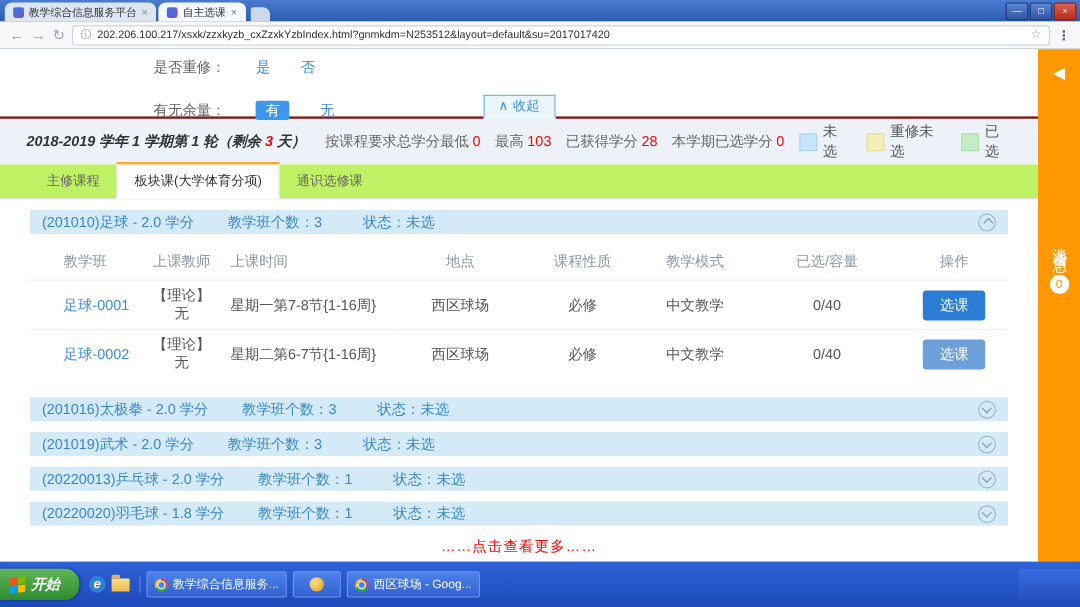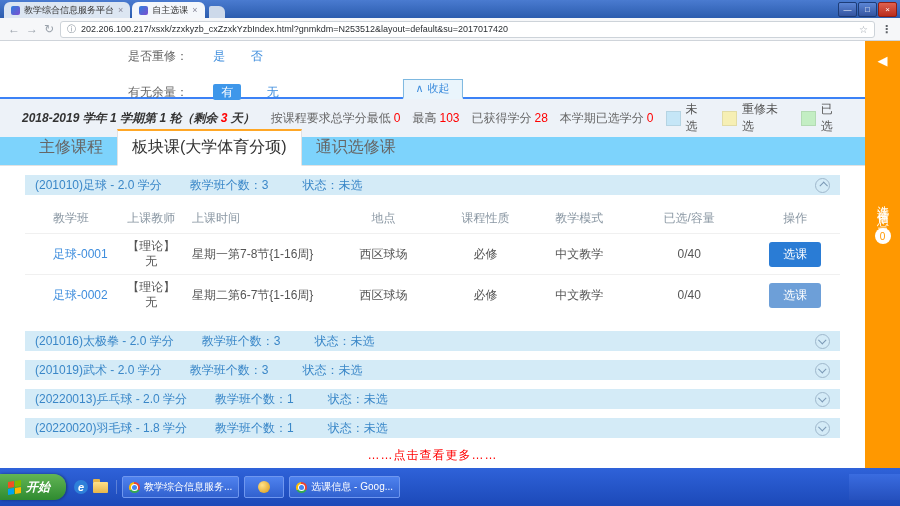--- a/index.html
+++ b/index.html
@@ -37,43 +37,43 @@
   .page{position:absolute;top:41px;bottom:26px;left:0;right:0;display:flex;}
   .content{flex:1;background:#fff;overflow:hidden;}
   .side{width:35px;background:#ff9800;display:flex;flex-direction:column;align-items:center;color:#fff;}
   .side .back-arrow{font-size:13px;margin-top:12px;}
   .side .vtitle{writing-mode:vertical-rl;letter-spacing:3px;font-size:12px;margin-top:128px;}
   .side .vsel{writing-mode:vertical-rl;letter-spacing:2px;font-size:12px;margin-top:10px;}
   .side .badge{width:16px;height:16px;border-radius:50%;background:#fff;color:#ff9800;font-size:10px;
     display:flex;align-items:center;justify-content:center;margin-top:6px;}
 
   
-  .filter-panel{position:relative;height:56px;border-bottom:2px solid #3b82f6;}
+  .filter-panel{position:relative;height:56px;border-bottom:2px solid #7f1d1d;}
   .f-row{position:absolute;left:128px;font-size:12px;color:#666;}
   .f-row.r1{top:7px;}
   .f-row.r2{top:43px;}
   .f-opt{color:#3e8ddd;margin-left:22px;}
   .f-opt.sel{background:#3e97ea;color:#fff;padding:1px 8px;border-radius:2px;margin-left:22px;}
   .collapse-btn{position:absolute;bottom:-2px;left:50%;transform:translateX(-50%);
     background:#eaf5fc;border:1px solid #7db8e0;border-bottom:2px solid #eaf5fc;color:#3e8ddd;
     font-size:11px;padding:1px 12px;display:flex;align-items:center;gap:4px;}
 
   
   .info-band{height:38px;background:#edf2f8;display:flex;align-items:center;padding:0 22px;font-size:12px;}
   .term{color:#333;font-weight:bold;margin-right:16px;white-space:nowrap;font-style:italic;}
   .red{color:#f00;}
   .credit{color:#666;margin-right:12px;white-space:nowrap;}
   .credit .red{margin-left:3px;}
   .legend{margin-left:auto;display:flex;align-items:center;gap:14px;}
   .lg-item{display:flex;align-items:center;gap:5px;color:#555;font-size:12px;}
   .lg-box{width:14px;height:13px;border:1px solid rgba(0,0,0,.08);}
 
   
-  .ctabs{height:28px;background:#7dd3fc;border-bottom:1px solid #e2e2e2;display:flex;align-items:flex-end;
-    padding-left:25px;font-size:16px;color:#666;text-align:center;}
+  .ctabs{height:28px;background:#bef264;border-bottom:1px solid #e2e2e2;display:flex;align-items:flex-end;
+    padding-left:25px;font-size:11px;color:#666;text-align:center;}
   .ctab{padding:6px 14px 7px;cursor:pointer;}
   .ctab.active{background:#fff;border:1px solid #e2e2e2;border-bottom:1px solid #fff;
     border-top:2px solid #ffa726;color:#333;margin-bottom:-1px;margin-top:28px;}
 
   
   .sections{padding:9px 25px 0;}
   .sec-bar{height:20px;background:#d4ebf7;display:flex;align-items:center;padding:0 10px;
     color:#3a87c8;font-size:12px;margin-bottom:9px;}
   .sec-title{margin-right:28px;}
   .sec-meta{margin-right:34px;}
@@ -340,21 +340,21 @@
     </div>
     <div class="taskbtn">
       <span class="chrome-ic"></span>
       <span class="tb-label">教学综合信息服务...</span>
     </div>
     <div class="taskbtn icononly">
       <span class="gold-ic"></span>
     </div>
     <div class="taskbtn">
       <span class="chrome-ic"></span>
-      <span class="tb-label">选课信息 - Goog...</span>
+      <span class="tb-label">西区球场 - Goog...</span>
     </div>
     <div class="tray">
       <span class="tico" style="background:#3fbf4e;border-radius:50%;"></span>
       <span class="tico" style="background:#e7c63a;"></span>
       <span class="tico" style="background:#d9534f;border-radius:50%;"></span>
       <span class="tico" style="background:#7ec8f2;"></span>
       <span class="tico" style="background:#f2f2f2;border-radius:50%;"></span>
       <span class="tico" style="background:#f59c2f;"></span>
       <span class="tico" style="background:#9ad1ff;"></span>
       <span class="tico" style="background:#cfd8ea;"></span>

